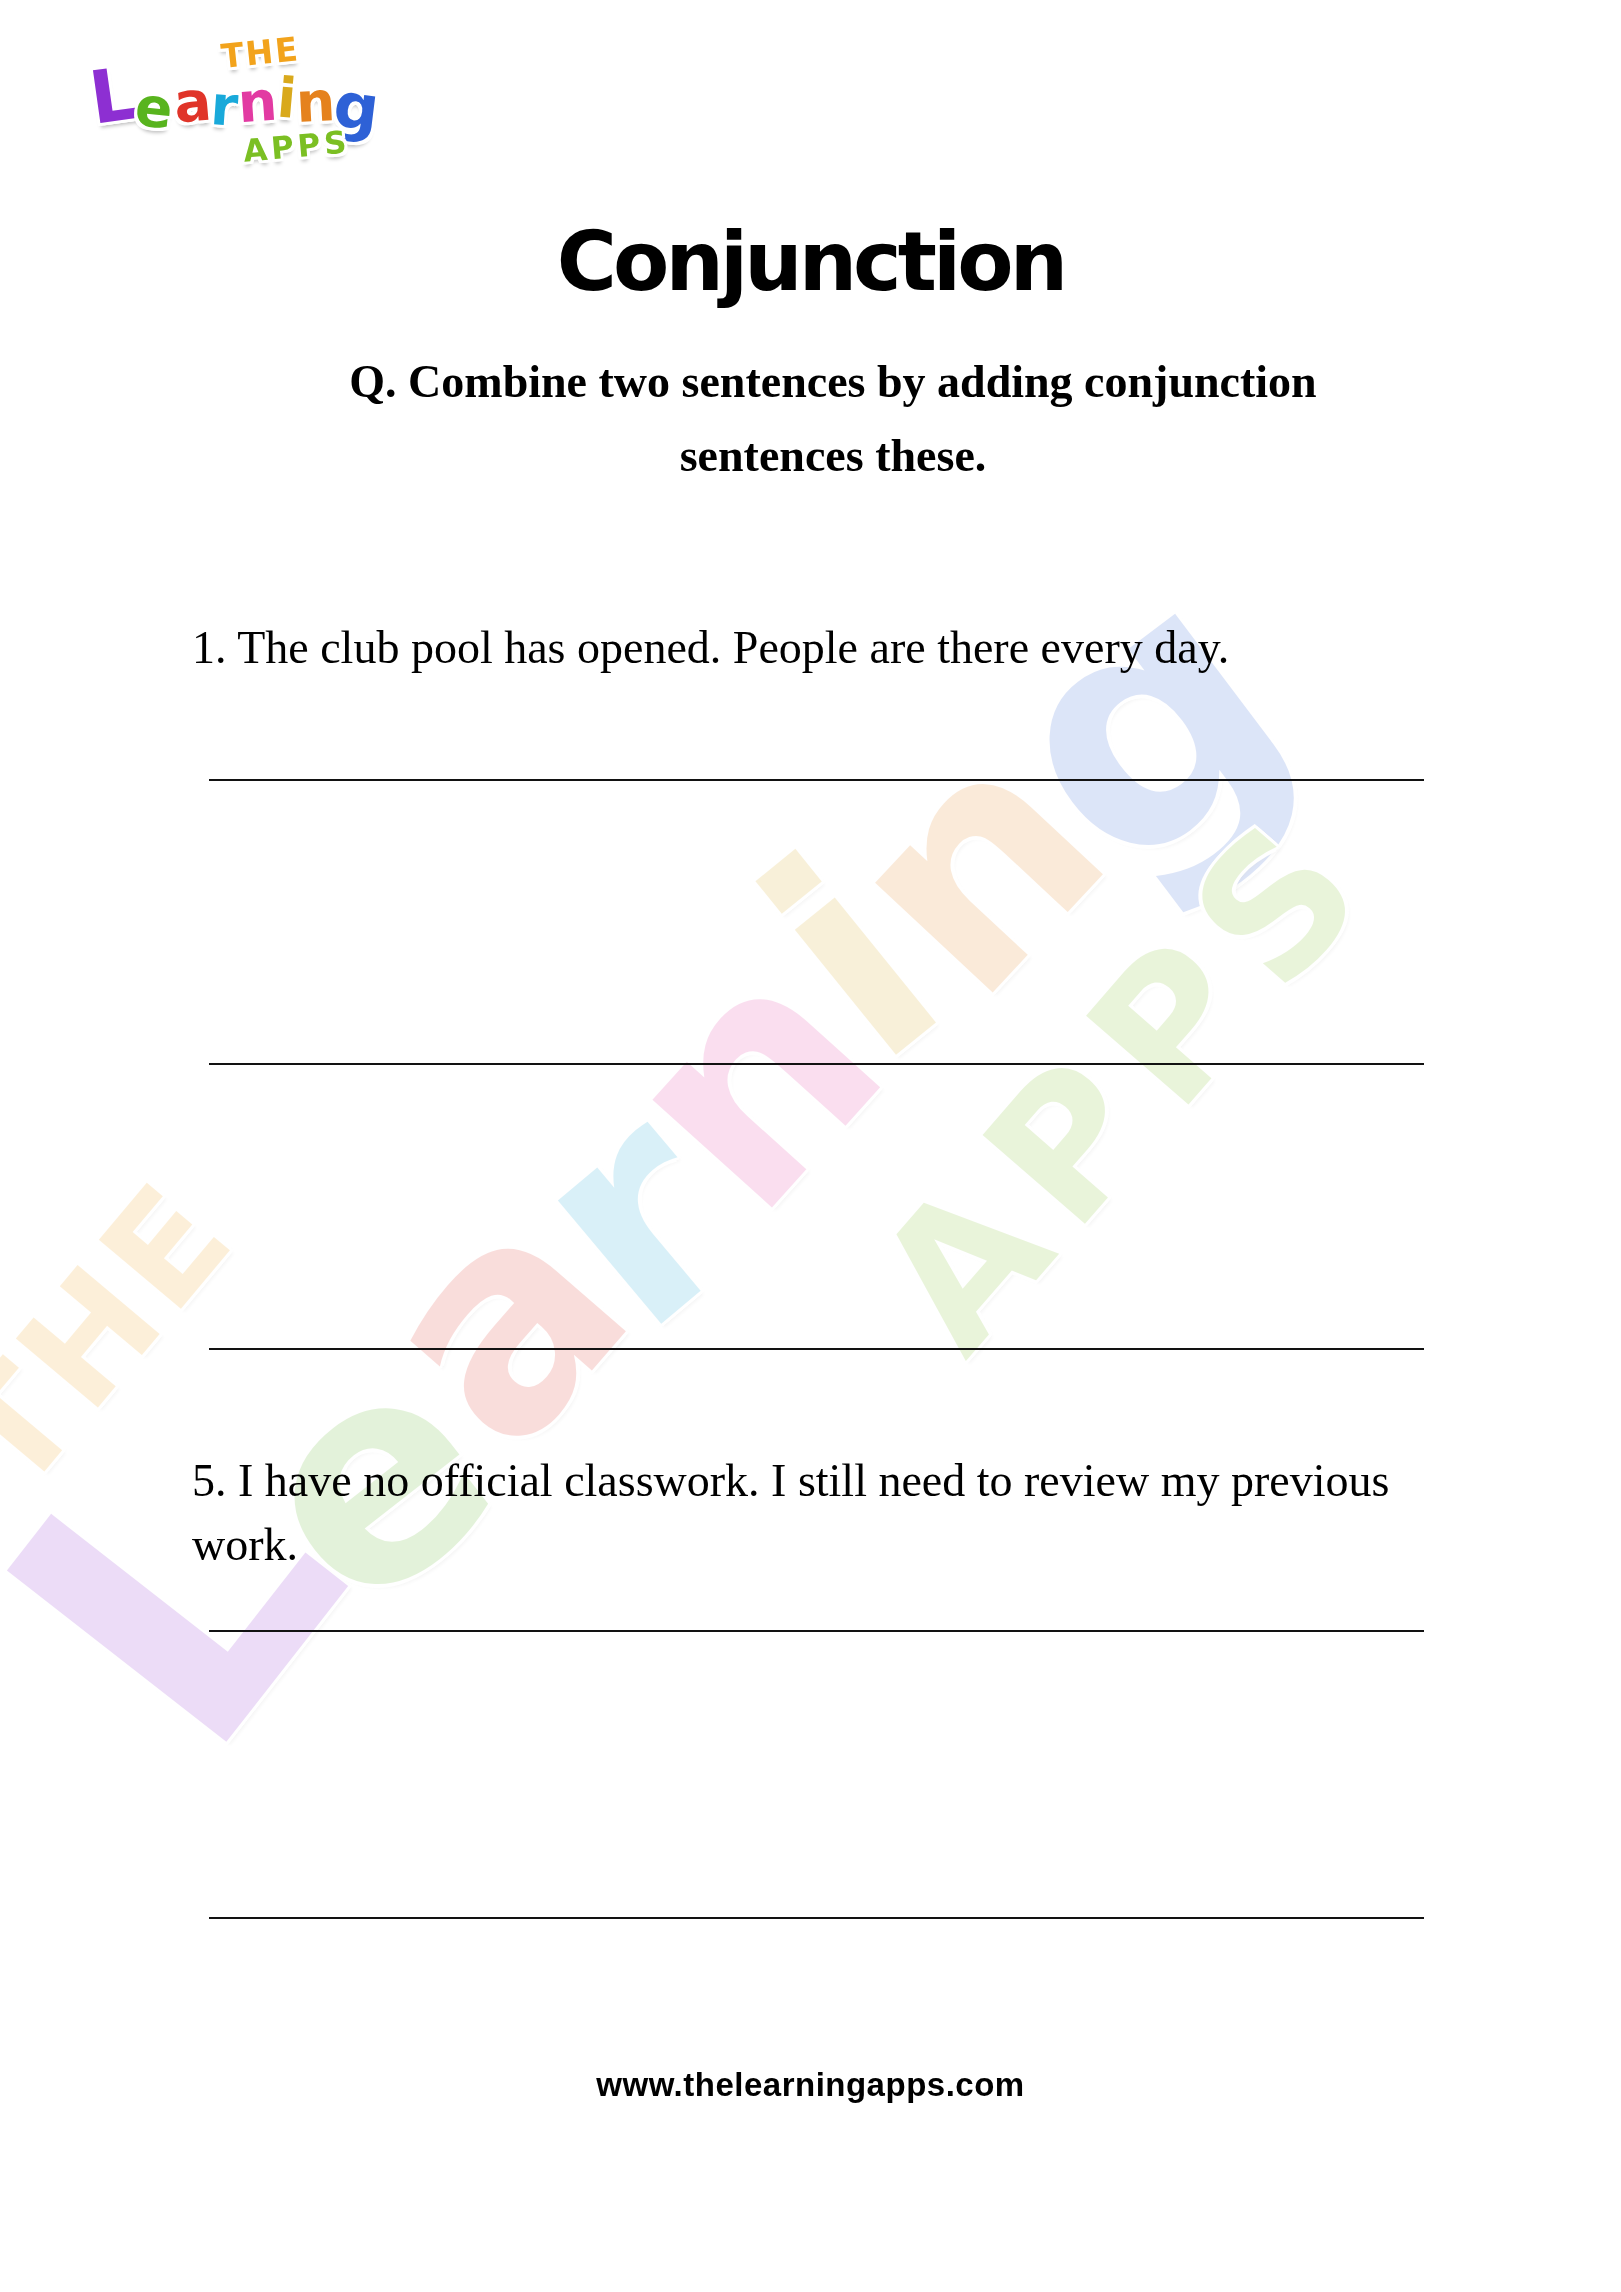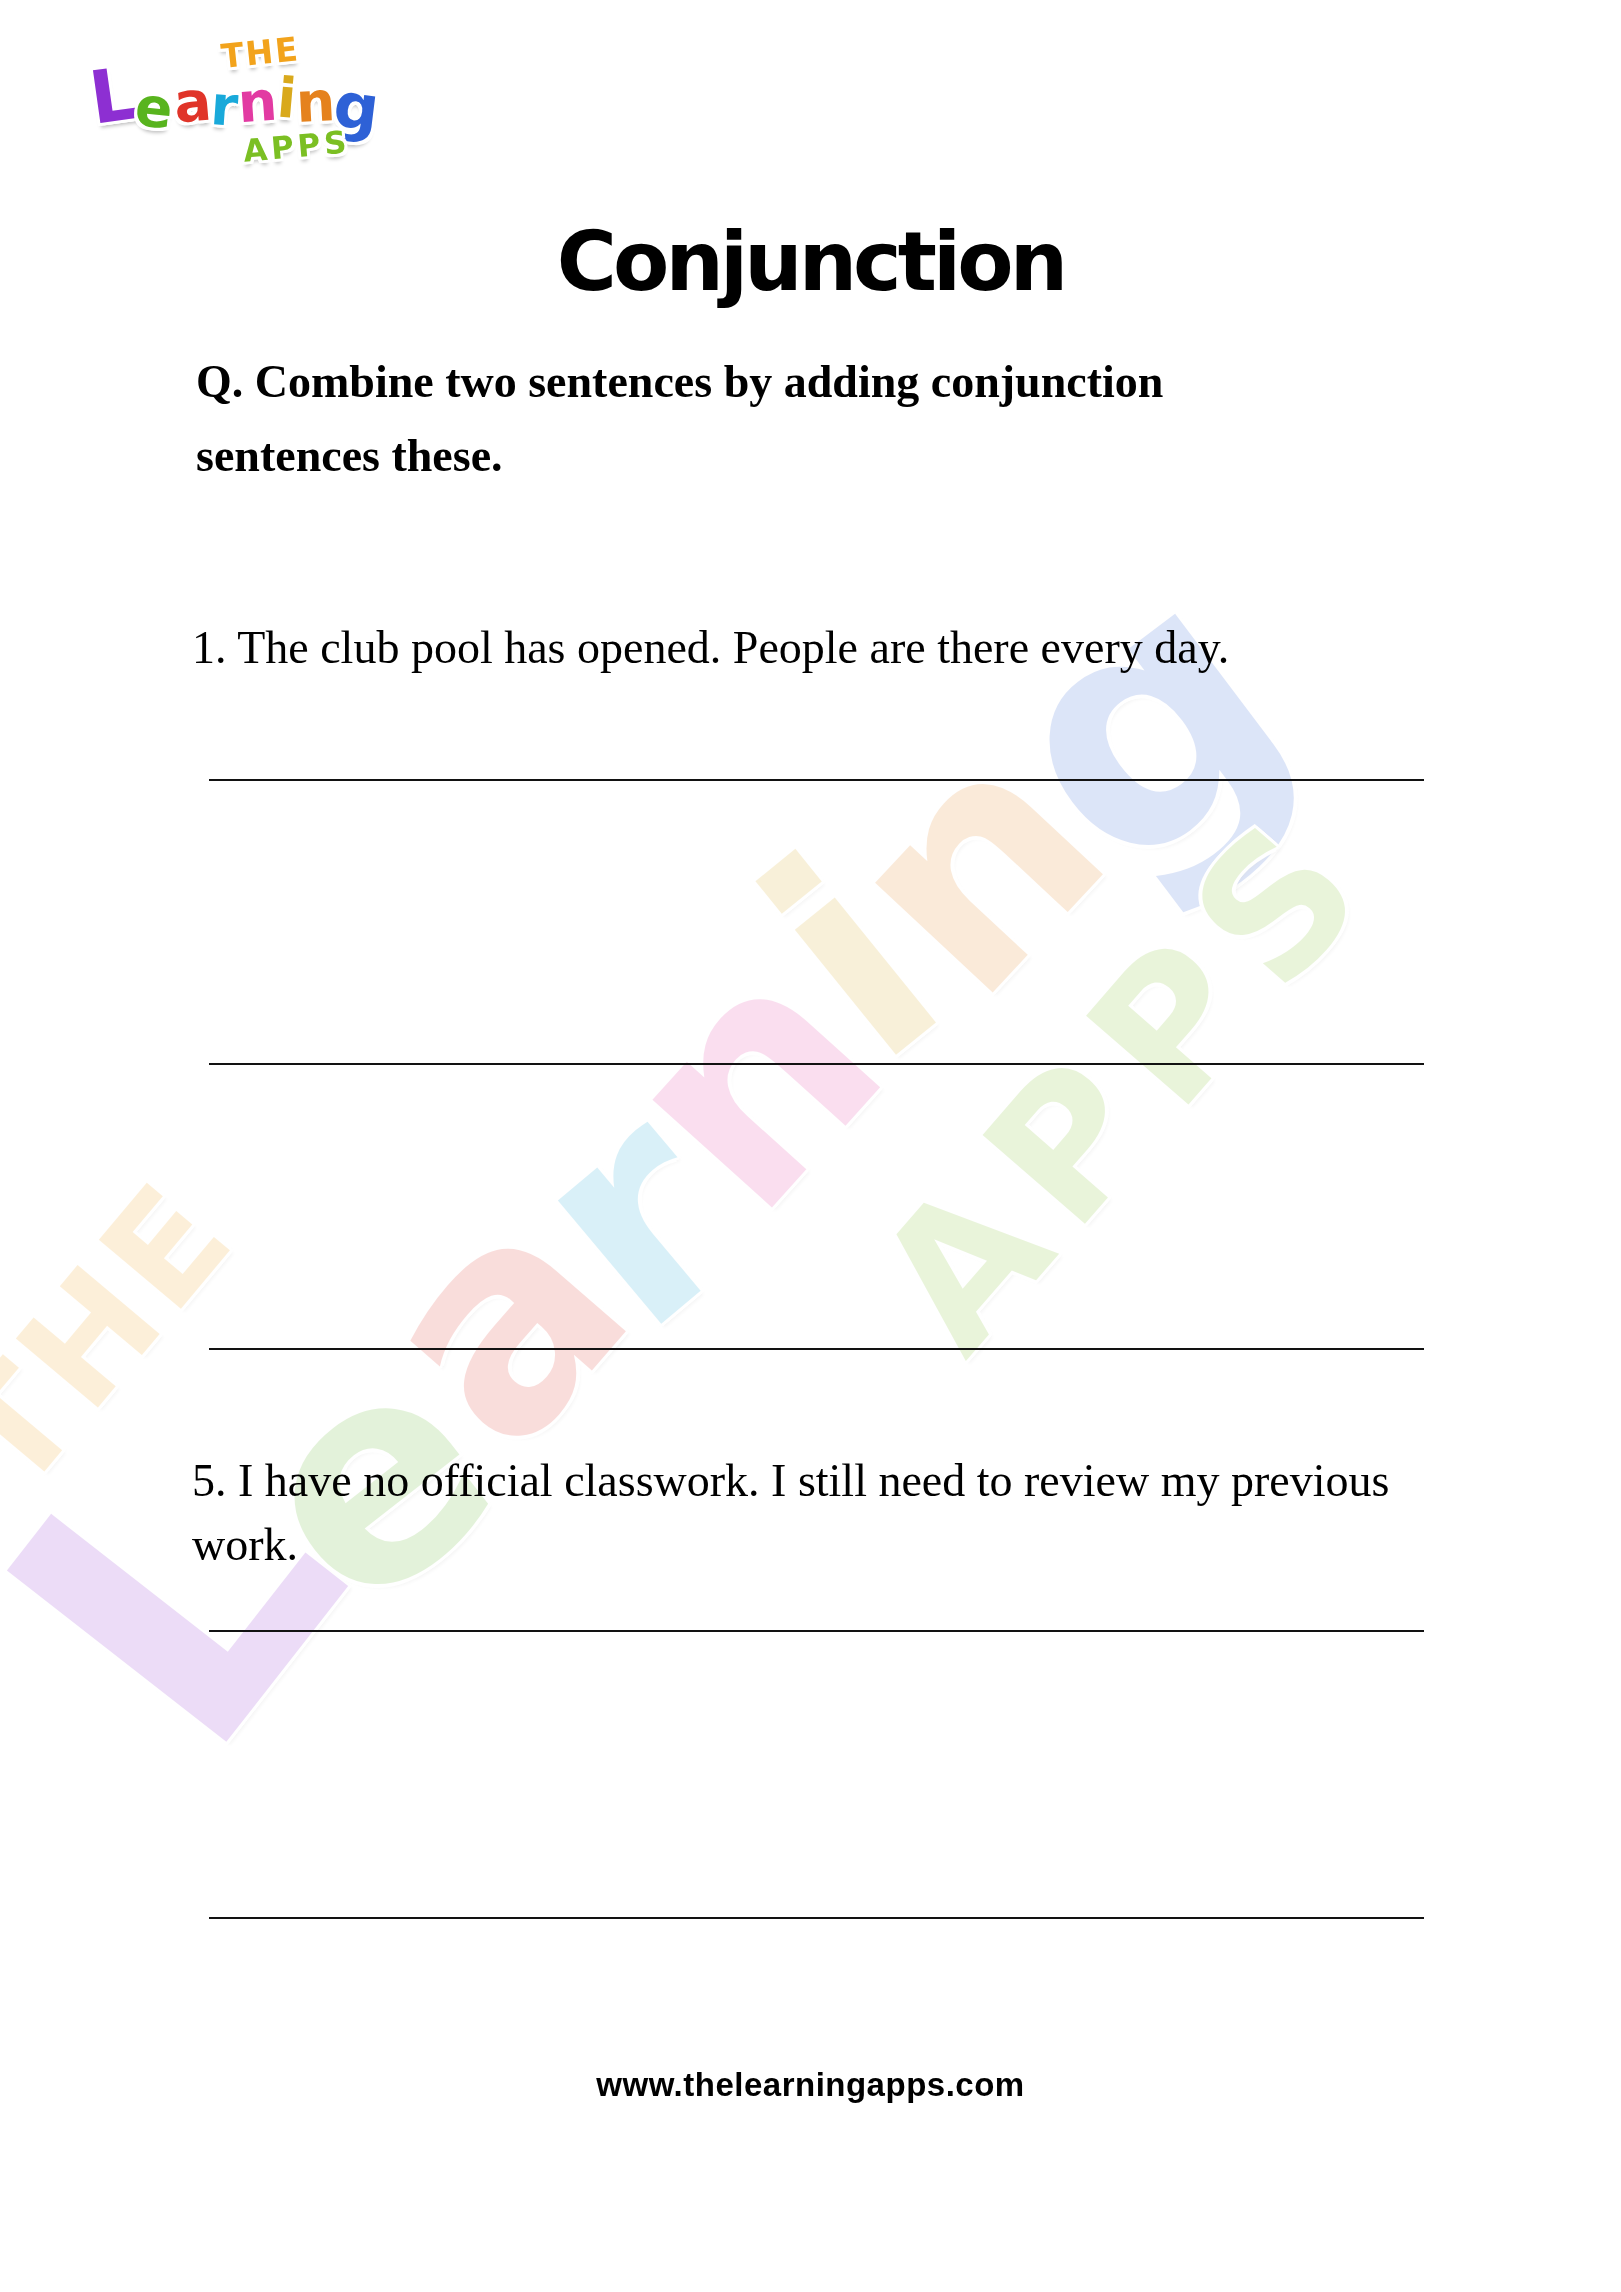--- a/index.html
+++ b/index.html
@@ -56,21 +56,21 @@
   .wm-learning .lg-letter:nth-child(8){font-size:333px;transform:rotate(7deg) translateY(29px);}
   .wm-apps{position:absolute;left:843px;top:794px;font-size:186px;letter-spacing:21.6px;
            transform:rotate(-5deg);}
 
   
   .title{position:absolute;left:0;top:214px;width:100%;text-align:center;
          font-family:"DejaVu Sans", sans-serif;font-weight:bold;
          font-size:82px;letter-spacing:-3.9px;z-index:2;}
   .question{position:absolute;left:196px;top:345px;width:1274px;
             font-weight:bold;font-size:46px;line-height:74px;z-index:2;}
-  .q-line{white-space:nowrap;}
+  .q-line{white-space:nowrap;text-align:center;}
   .sentence{position:absolute;left:192px;width:1313px;
             font-size:46px;line-height:64px;z-index:2;}
   .sent-line{white-space:nowrap;}
   .answer-line{position:absolute;left:209px;width:1215px;height:0;
                border-top:2.9px solid #121212;z-index:2;}
   .footer{position:absolute;left:0;top:2066px;width:100%;text-align:center;
           font-family:"Liberation Sans", sans-serif;font-weight:bold;
           font-size:33px;letter-spacing:0.5px;z-index:2;}
 </style>
 </head>

